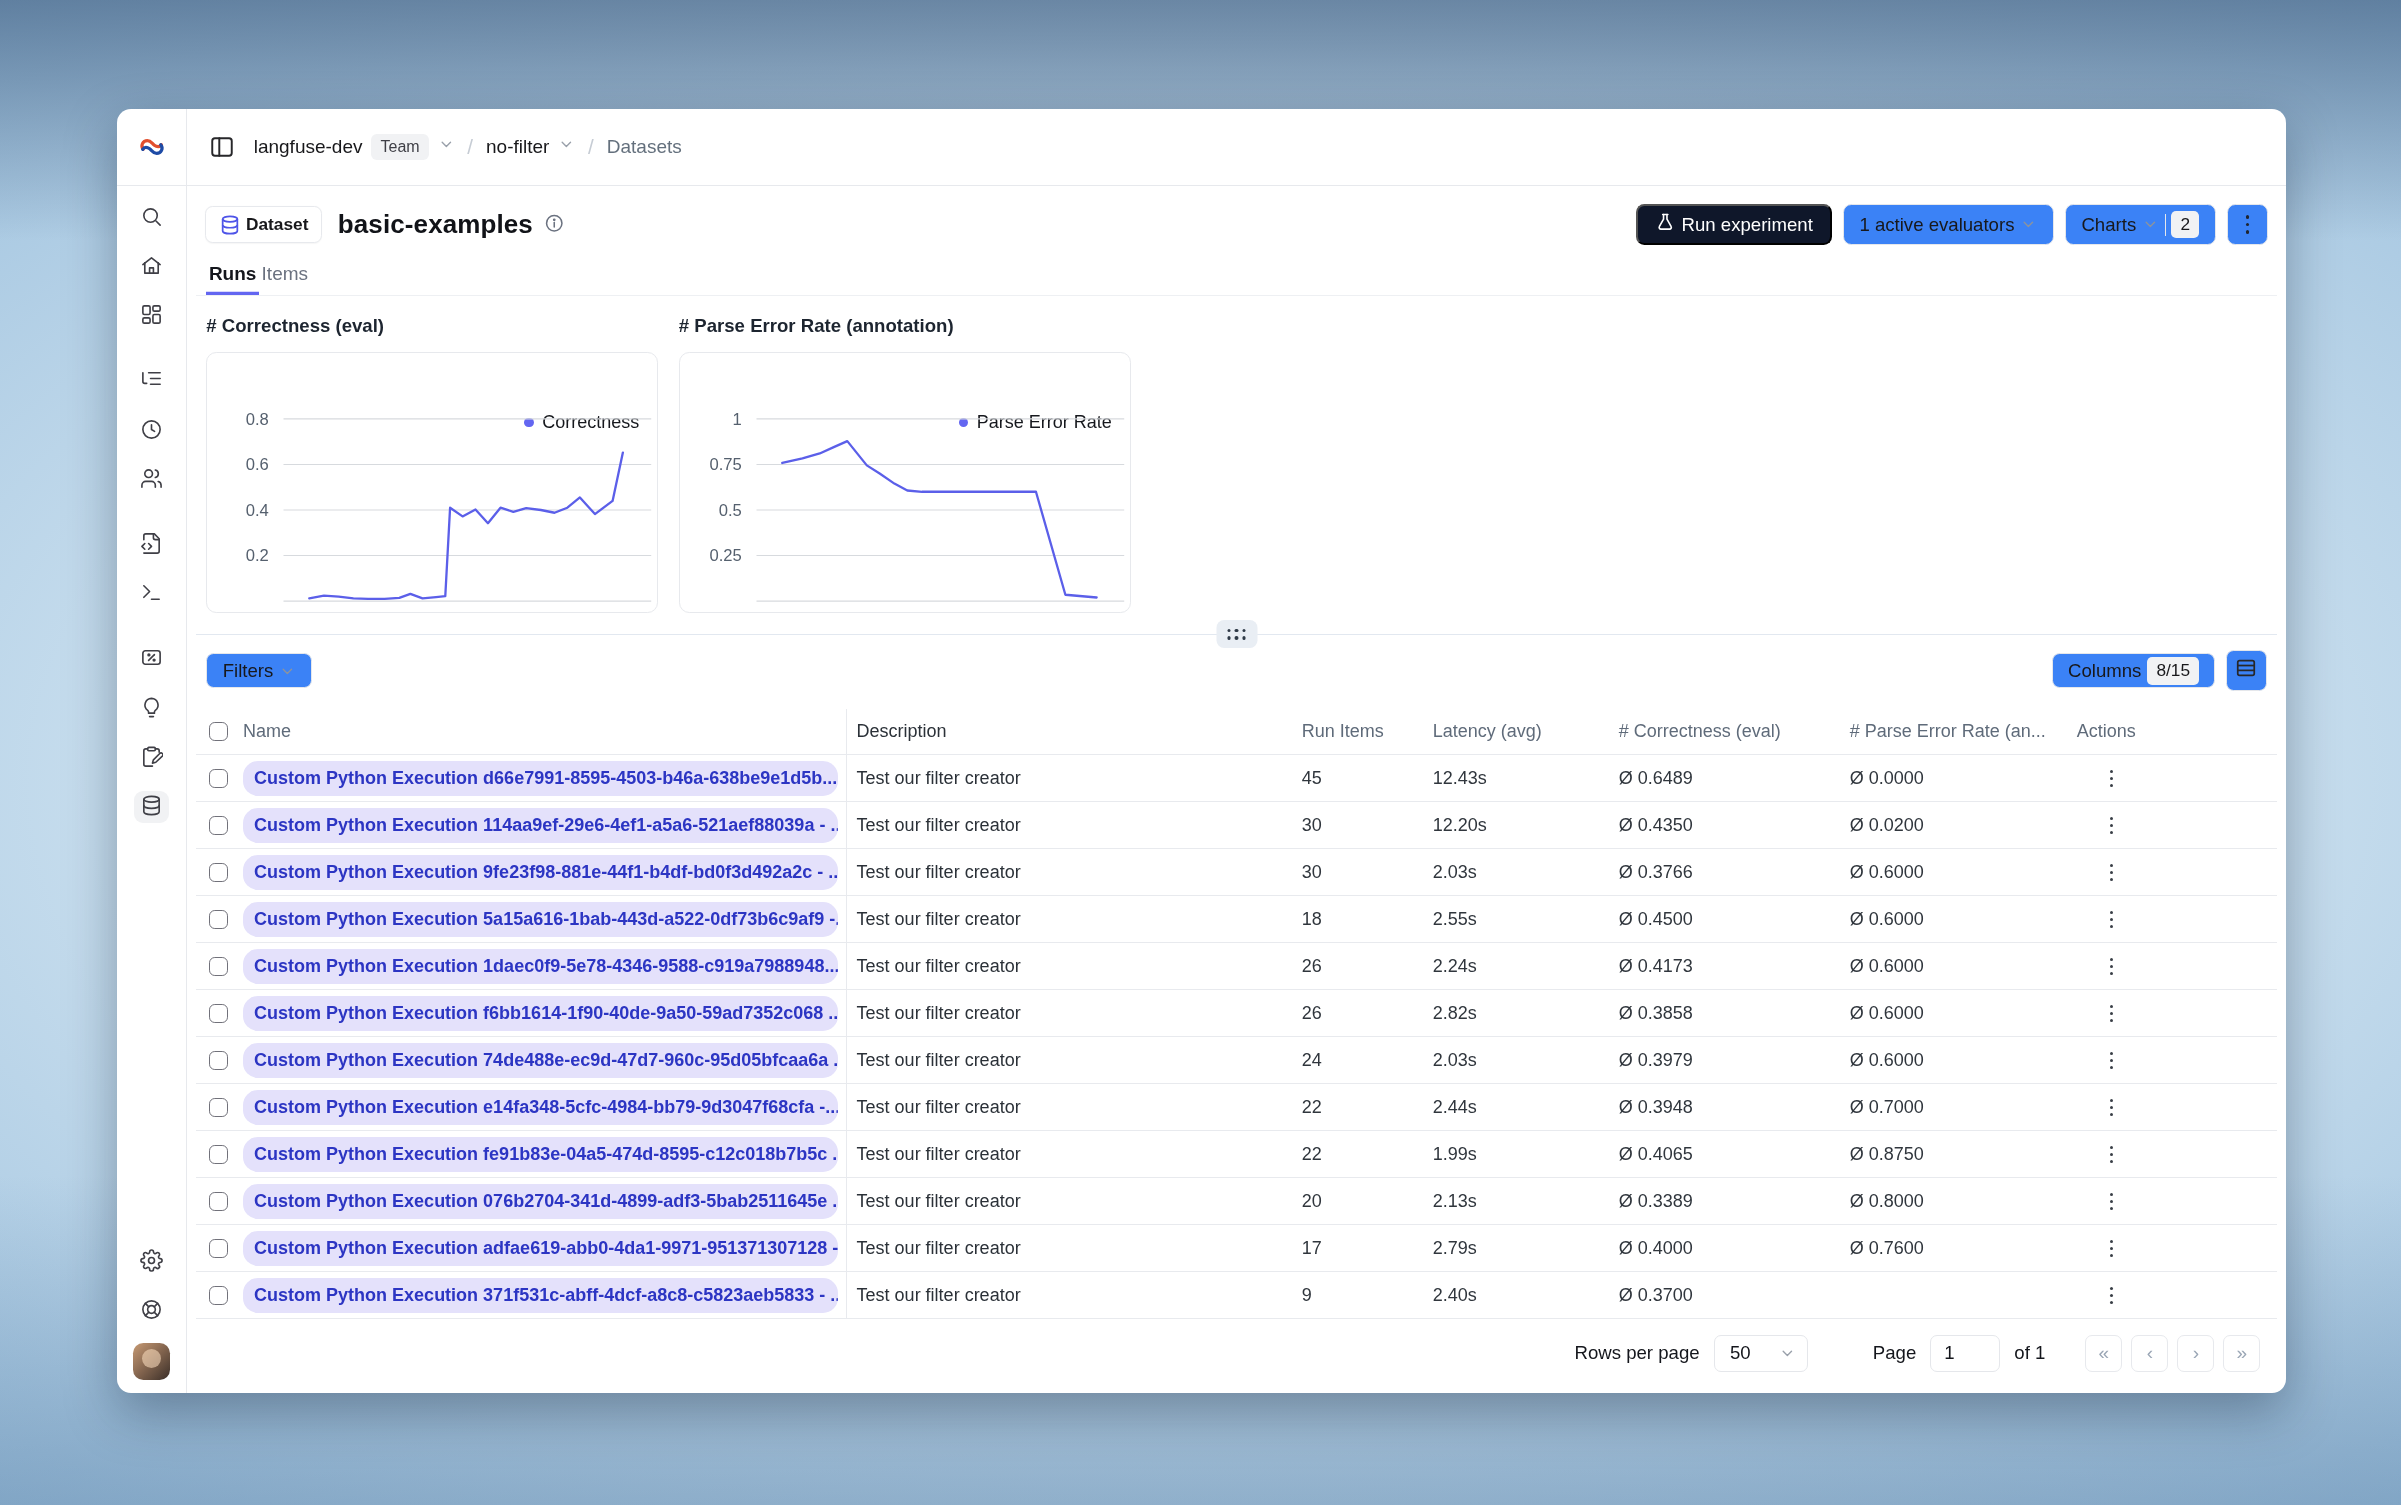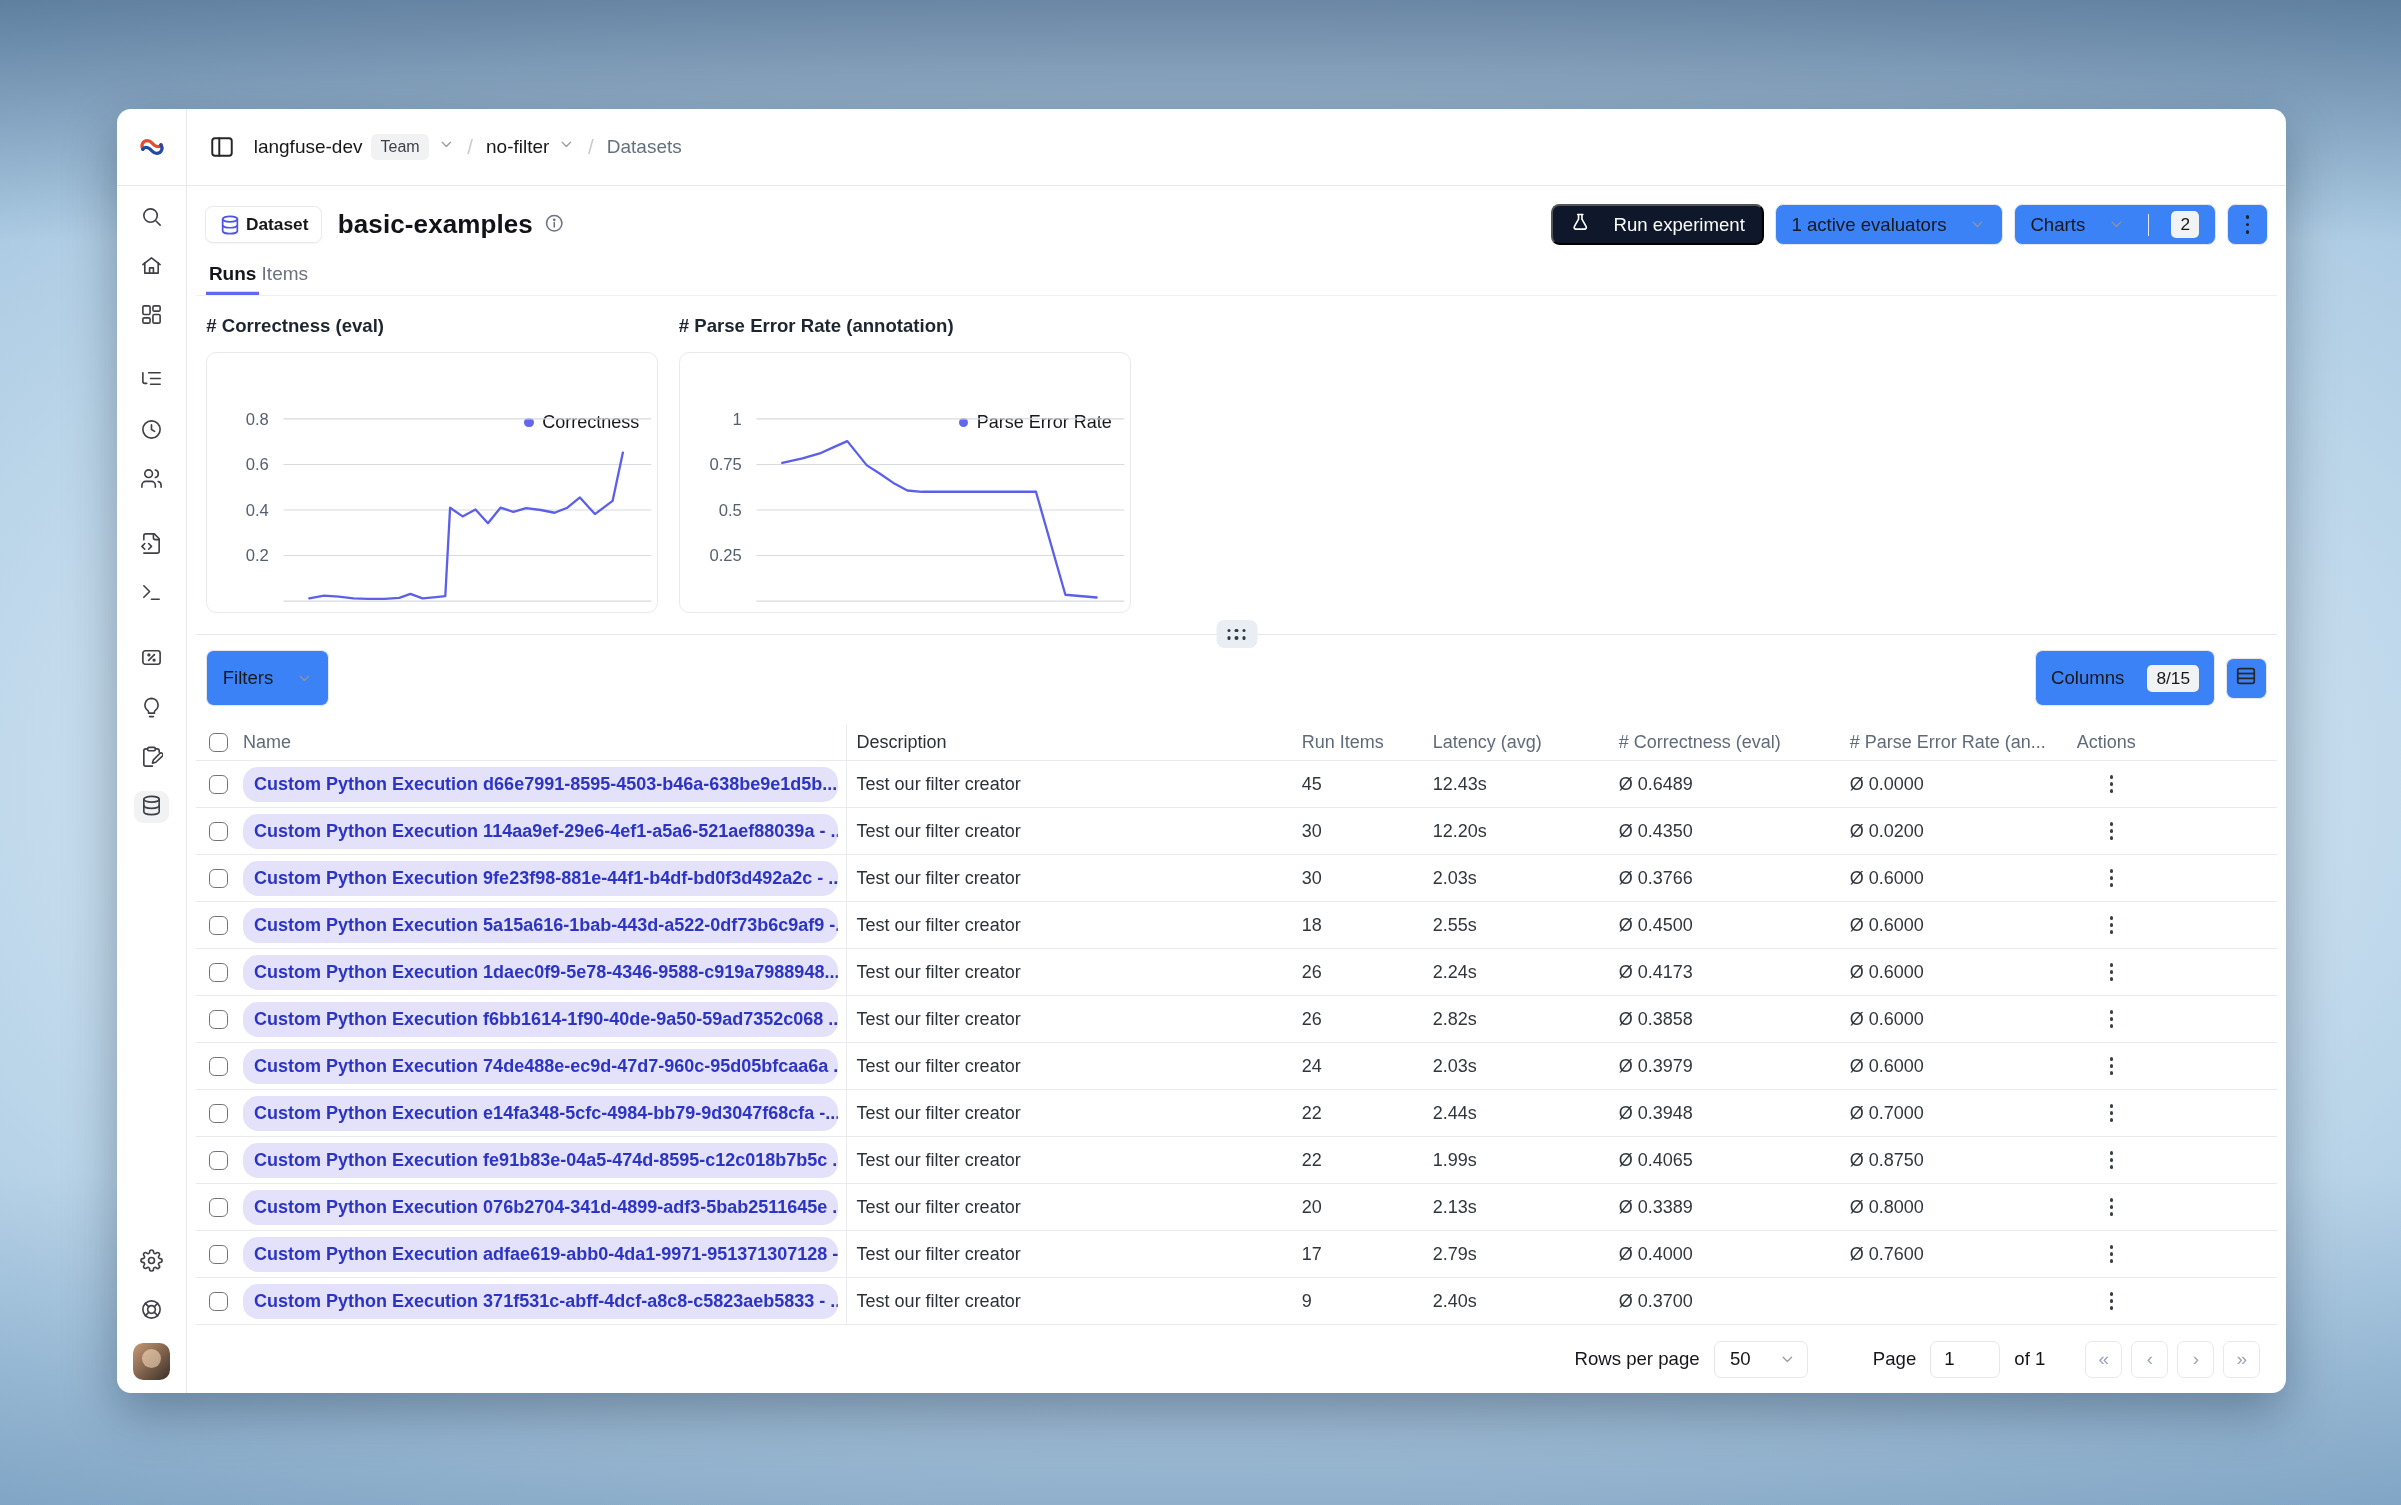--- a/index.html
+++ b/index.html
@@ -42,21 +42,21 @@
   .chev svg { width:16.7px; height:16.7px; }
   
   .content { flex:1; display:flex; flex-direction:column; padding:0 9px; min-height:0; }
   .title-row { margin:18px 9px 0; display:flex; align-items:center; }
   .entity-badge { display:flex; align-items:center; gap:5px; background:#fff; border:0.6px solid #e7e9ed; border-radius:7.7px; height:37px; padding:0 13px; font-size:17.3px; font-weight:700; color:#18181b; box-shadow:0 0.6px 1.3px rgba(0,0,0,.04); }
   .entity-badge svg { width:22px; height:22px; color:#4e54e8; }
   .page-title { font-size:26px; font-weight:700; color:#111318; margin-left:15.4px; letter-spacing:0.1px; }
   .info-ic { margin-left:11.5px; color:#6b7280; cursor:pointer; }
   .info-ic svg { width:20.5px; height:20.5px; }
   .title-actions { margin-left:auto; display:flex; align-items:center; gap:11.5px; }
-  .btn { display:flex; align-items:center; gap:23px; height:41px; border-radius:8.3px; font-size:18.6px; cursor:pointer; }
+  .btn { display:flex; align-items:center; gap:6px; height:41px; border-radius:8.3px; font-size:18.6px; cursor:pointer; }
   .btn-primary { background:#0f172a; color:#fff; padding:0 16.7px; font-weight:500; }
   .btn-primary svg { width:20.5px; height:20.5px; }
   .btn-outline { background:#3b82f6; border:0.6px solid #e5e7eb; color:#18181b; padding:0 15.4px; }
   .btn-outline .chev { color:#8b939e; display:flex; }
   .btn-divider { width:0.6px; height:22px; background:#e5e7eb; }
   .count-badge { background:#f1f2f4; border-radius:5.1px; padding:3.2px 9px; font-size:17.3px; color:#18181b; }
   .btn-kebab { width:41px; justify-content:center; padding:0; }
   .kebab-dots { display:flex; flex-direction:column; gap:3.8px; }
   .kebab-dots i { width:3.8px; height:3.8px; border-radius:50%; background:#1f2430; }
   
@@ -70,21 +70,21 @@
   .chart-card { position:relative; height:261px; border:0.6px solid #e7e9ed; border-radius:10.3px; background:#fff; }
   .legend { position:absolute; top:16.7px; right:18px; display:flex; align-items:center; gap:8.3px;margin-top:42px; }
   .legend-dot { width:9.6px; height:9.6px; border-radius:50%; background:#6366f1; }
   .legend-label { font-size:18px; color:#16181d; }
   
   .resize-divider { margin-top:20.5px; border-top:1.3px solid #e2e8f0; position:relative; }
   .grip { position:absolute; left:50%; top:-14.7px; transform:translateX(-50%); width:41px; height:28px; background:#e9eef4; border-radius:7.7px; display:grid; grid-template-columns:repeat(3,3.8px); grid-template-rows:repeat(2,3.8px); gap:3.8px; place-content:center; cursor:row-resize; }
   .grip i { background:#2f3a47; border-radius:50%; }
   
   .filters-row { margin:15.4px 10.3px 0; display:flex; align-items:center; }
-  .btn-sm { height:56px; border-radius:7.7px; }
+  .btn-sm { height:35px; border-radius:7.7px; }
   .filters-right { margin-left:auto; display:flex; gap:10.3px; align-items:center; }
   .btn-icon-only { width:41px; height:41px; justify-content:center; padding:0; color:#27272a; }
   .btn-icon-only svg { width:22px; height:22px; }
   
   .table { margin-top:18px; flex:1; display:flex; flex-direction:column; min-height:0; }
   .tr { display:grid; grid-template-columns:42px 609px 451px 131px 186px 231px 227px 1fr; align-items:center; border-bottom:0.6px solid #e8eaee; }
   .tr.head { height:46px; color:#5f6b7a; font-size:18px; }
   .tr.row { height:47px; font-size:18px; color:#30363d; background:#fff; cursor:pointer; }
   .td { padding-left:3.8px; white-space:nowrap; overflow:hidden; }
   .td-check { display:flex; justify-content:center; }

